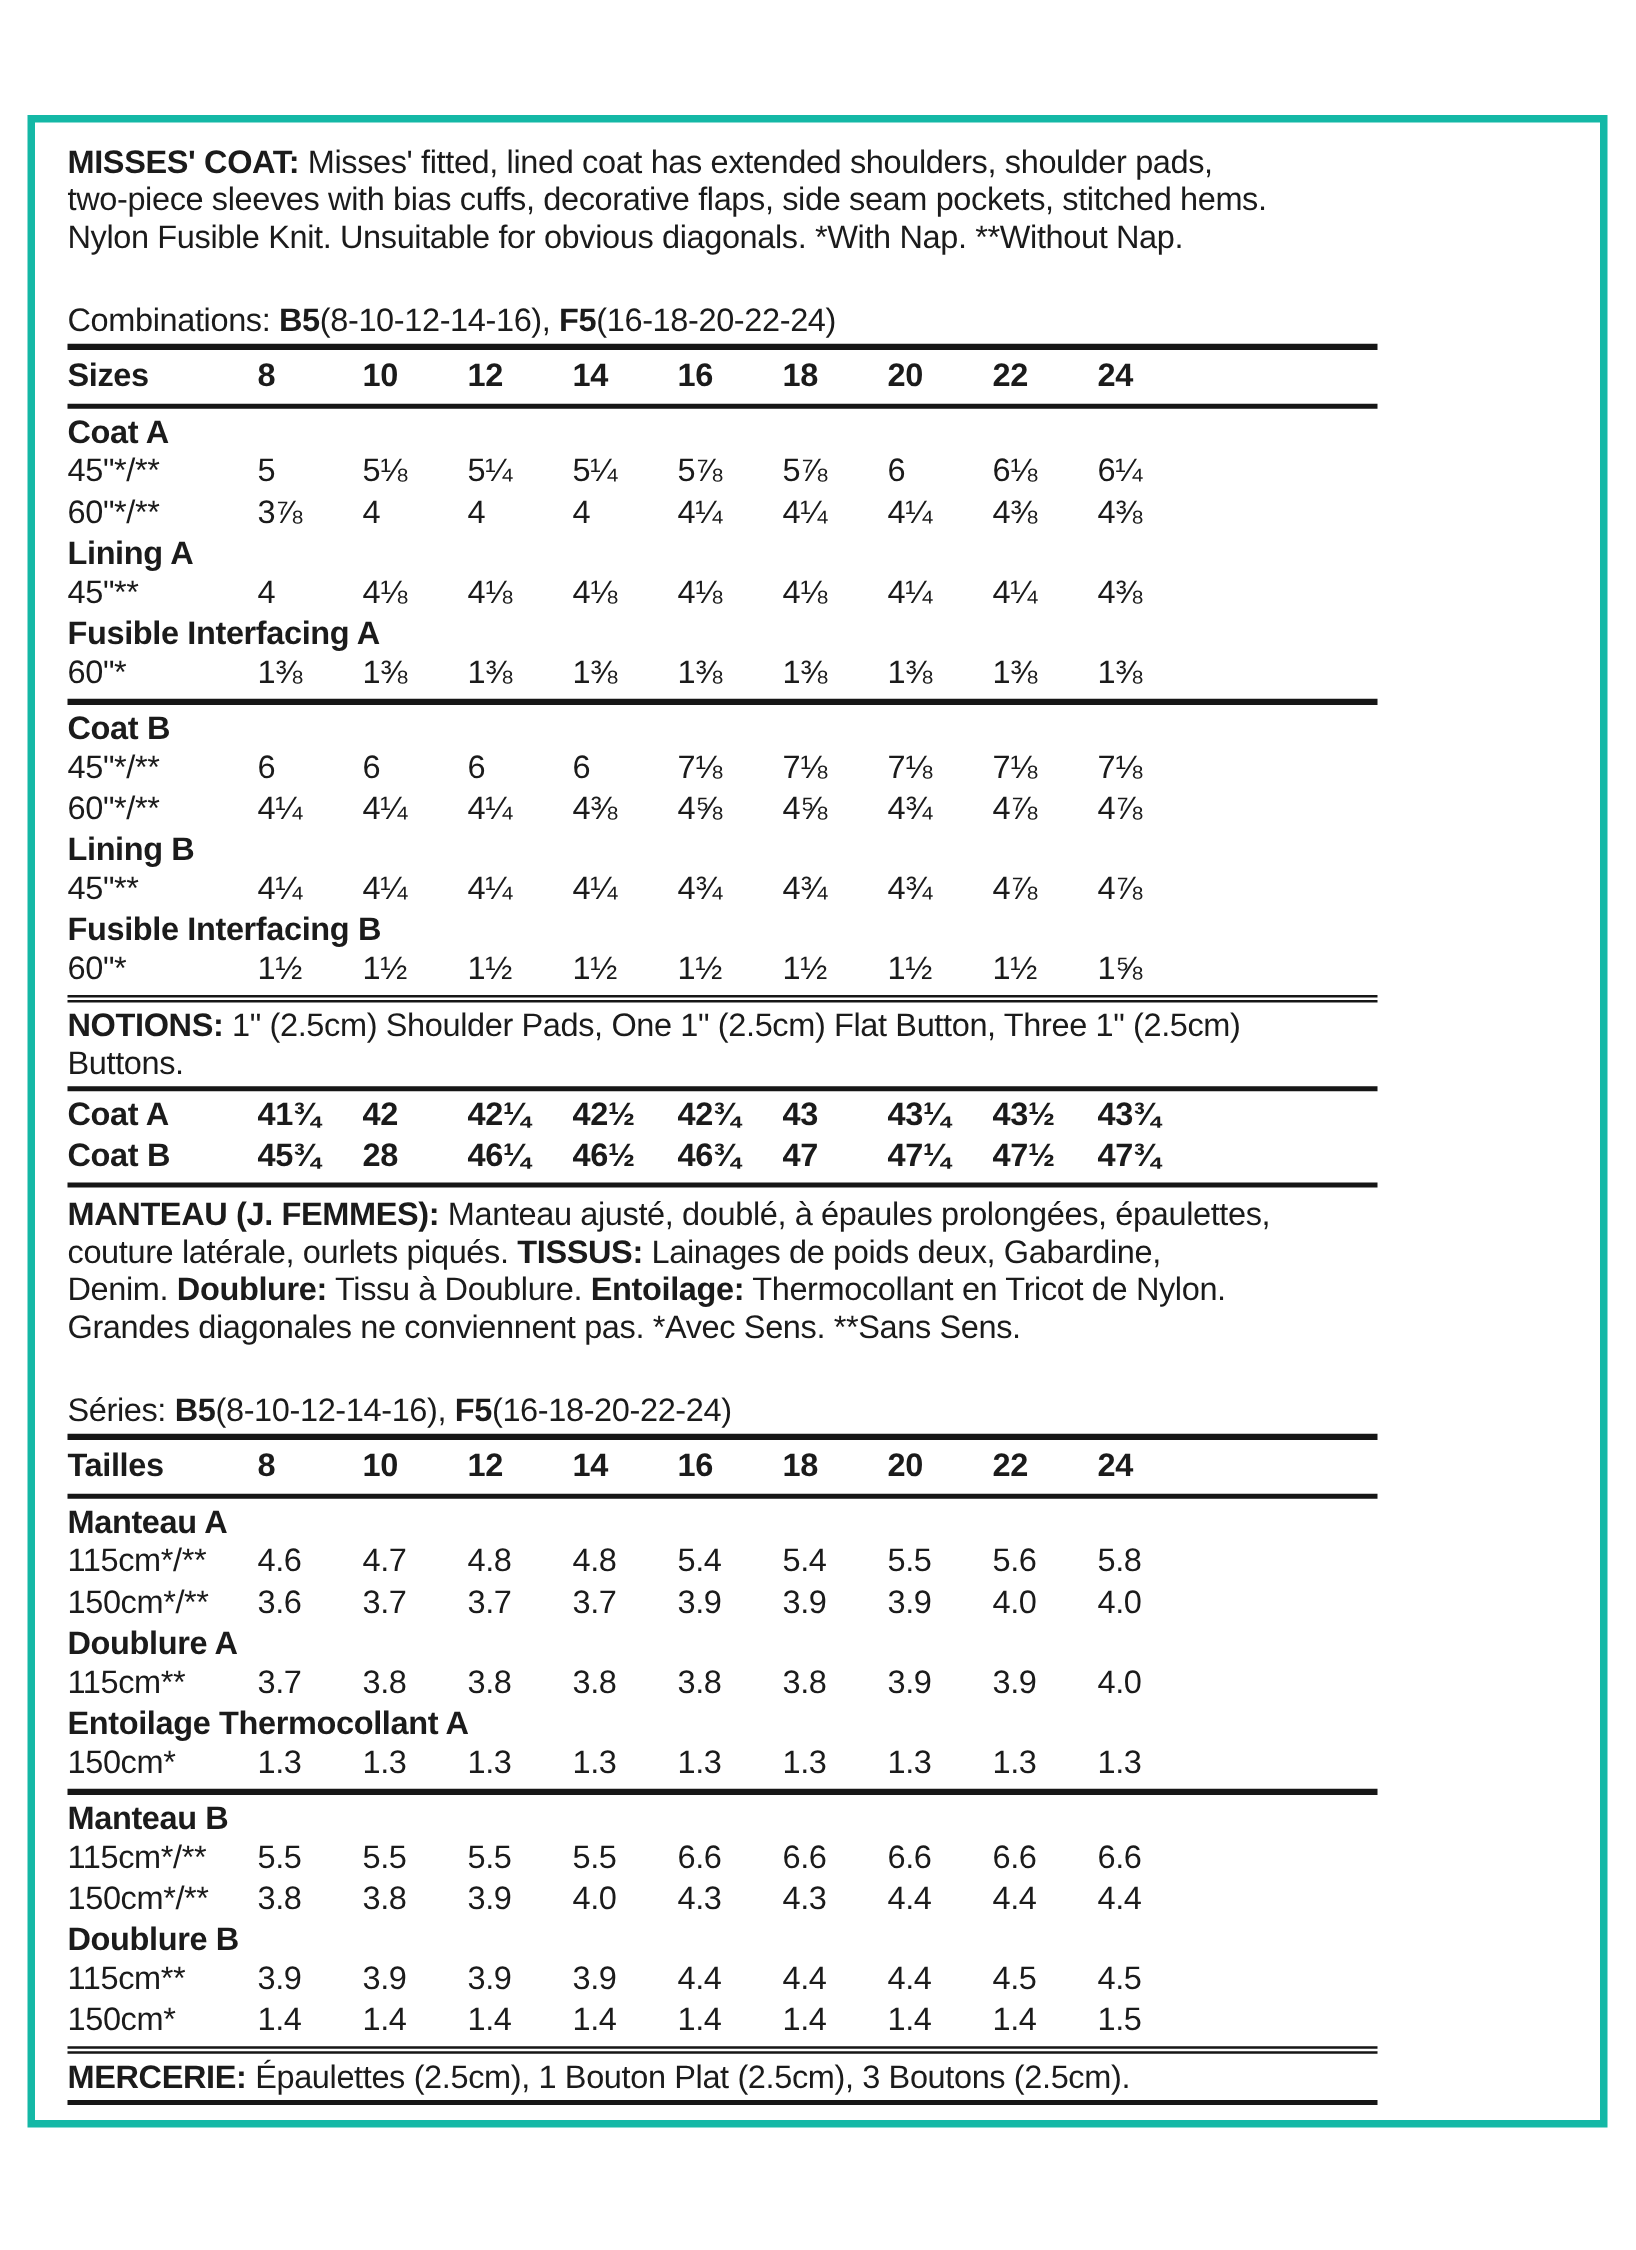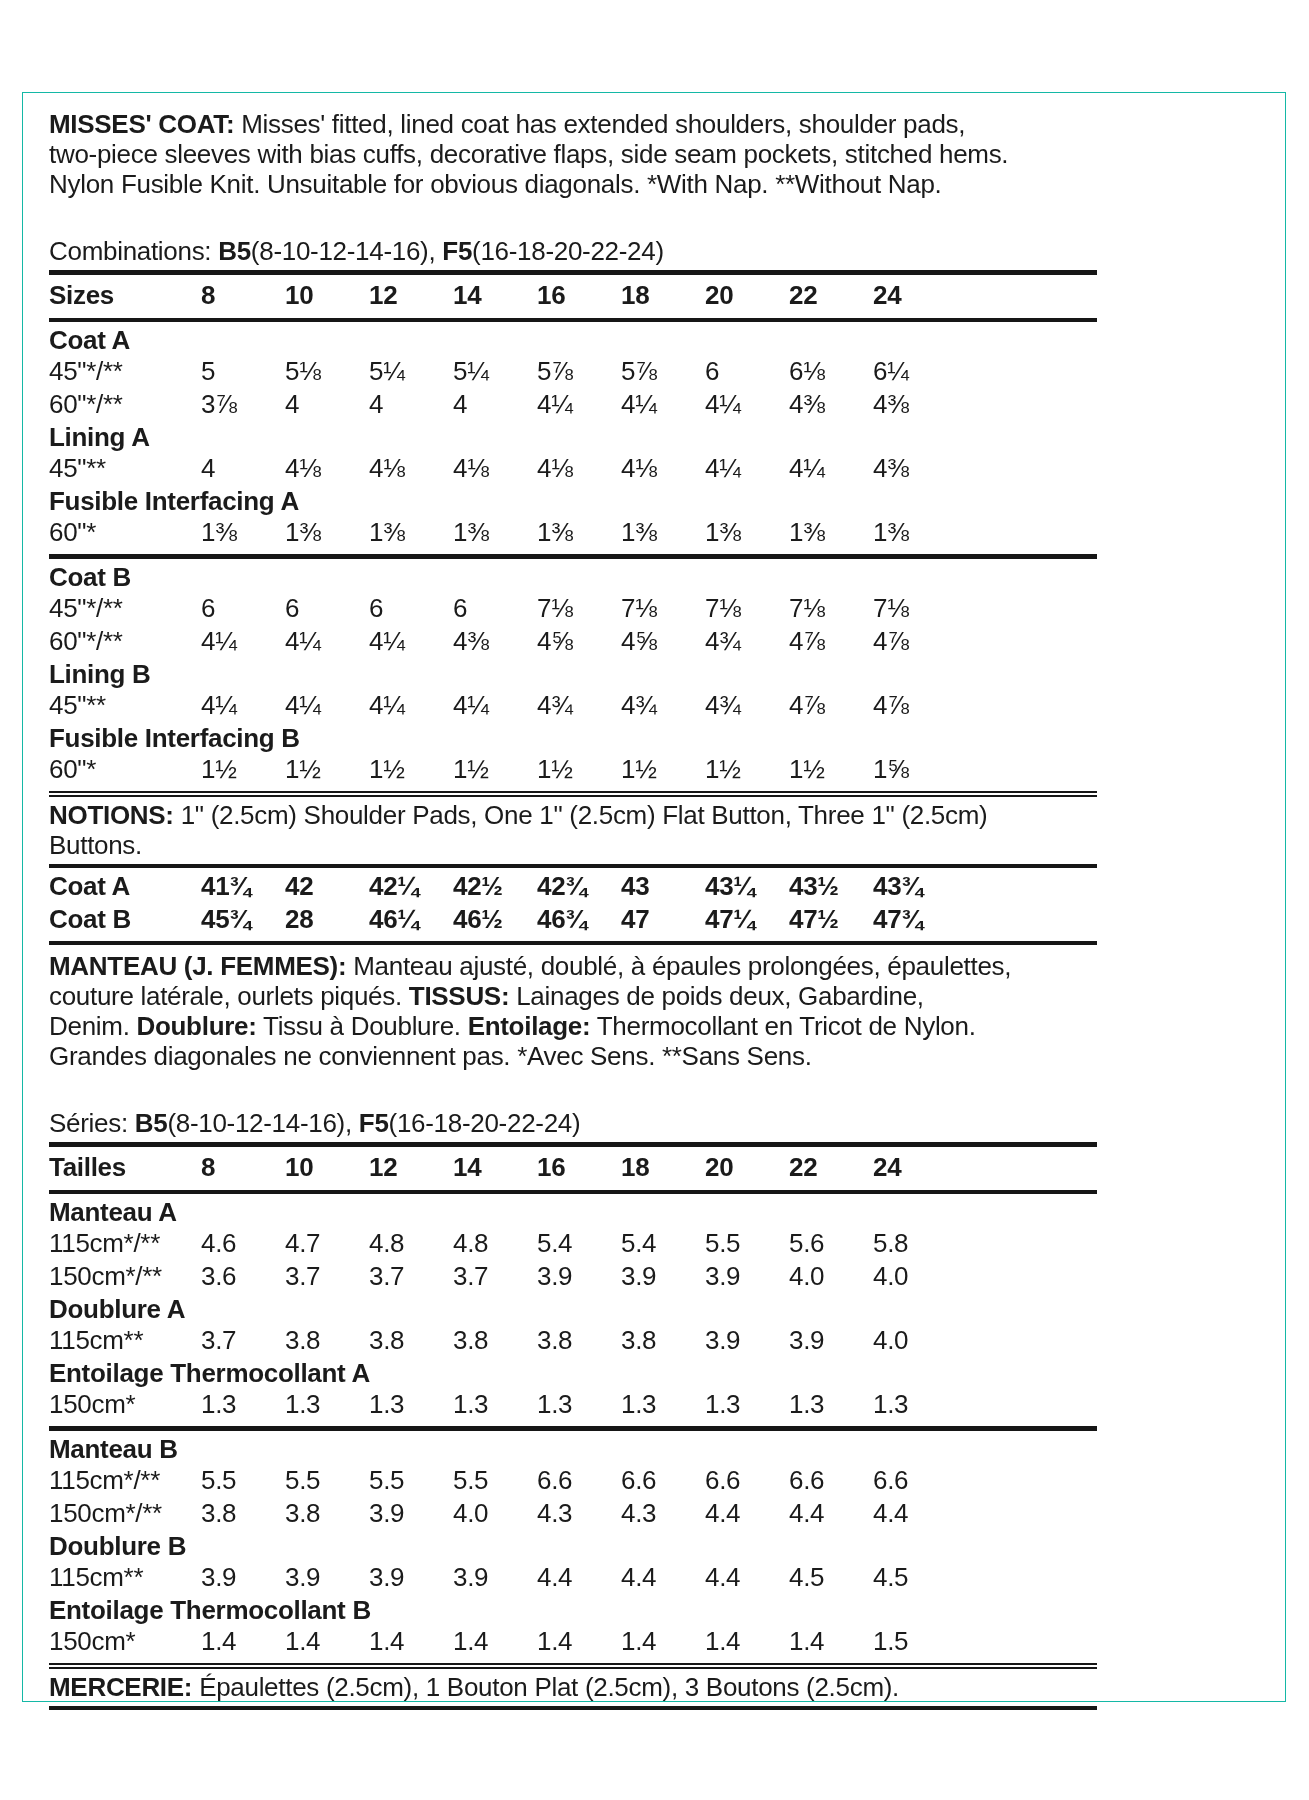--- a/index.html
+++ b/index.html
@@ -10,21 +10,21 @@
     background: #ffffff;
     font-family: "Liberation Sans", "DejaVu Sans", sans-serif;
   }
   .page {
     position: absolute;
     left: 22px;
     top: 92px;
     width: 1264px;
     height: 1610px;
     background: #ffffff;
-    border: 1px solid #14b8a6;
+    border: 6px solid #14b8a6;
     box-sizing: border-box;
     color: #1b1b1b;
   }
   .content {
     padding: 16px 0 0 26px;
     letter-spacing: -0.3px;
   }
   .para .line {
     font-size: 26px;
     line-height: 30px;
@@ -378,23 +378,20 @@
             <span class="cell">3.9</span>
             <span class="cell">3.9</span>
             <span class="cell">3.9</span>
             <span class="cell">3.9</span>
             <span class="cell">4.4</span>
             <span class="cell">4.4</span>
             <span class="cell">4.4</span>
             <span class="cell">4.5</span>
             <span class="cell">4.5</span>
           </div>
-          <div class="trow sect">
-            <span class="cell">Entoilage Thermocollant B</span>
-          </div>
           <div class="trow">
             <span class="cell" style="font-weight: normal;">150cm*</span>
             <span class="cell">1.4</span>
             <span class="cell">1.4</span>
             <span class="cell">1.4</span>
             <span class="cell">1.4</span>
             <span class="cell">1.4</span>
             <span class="cell">1.4</span>
             <span class="cell">1.4</span>
             <span class="cell">1.4</span>

